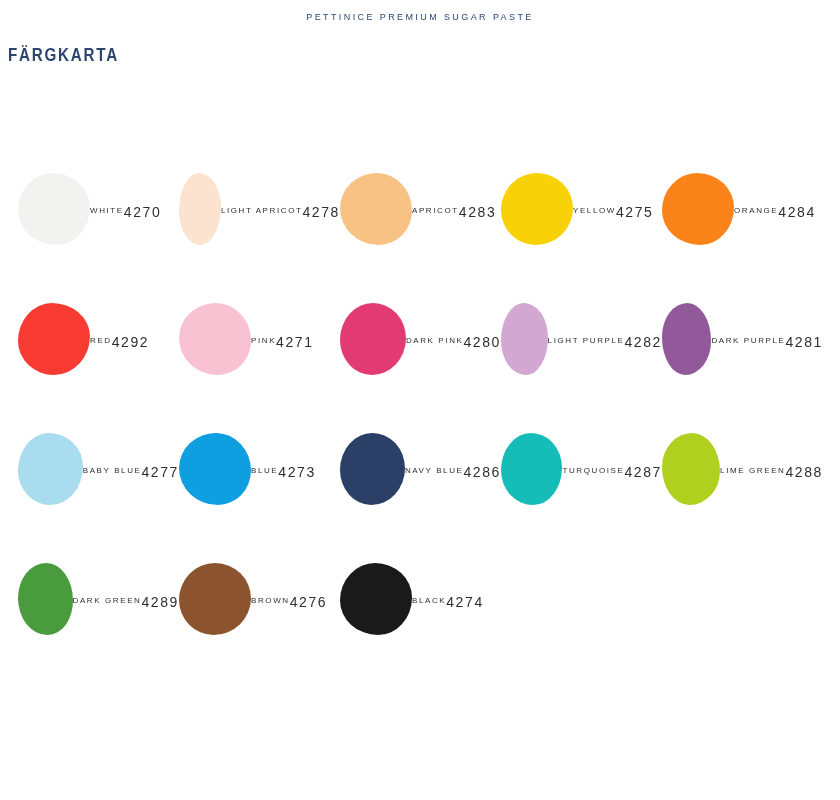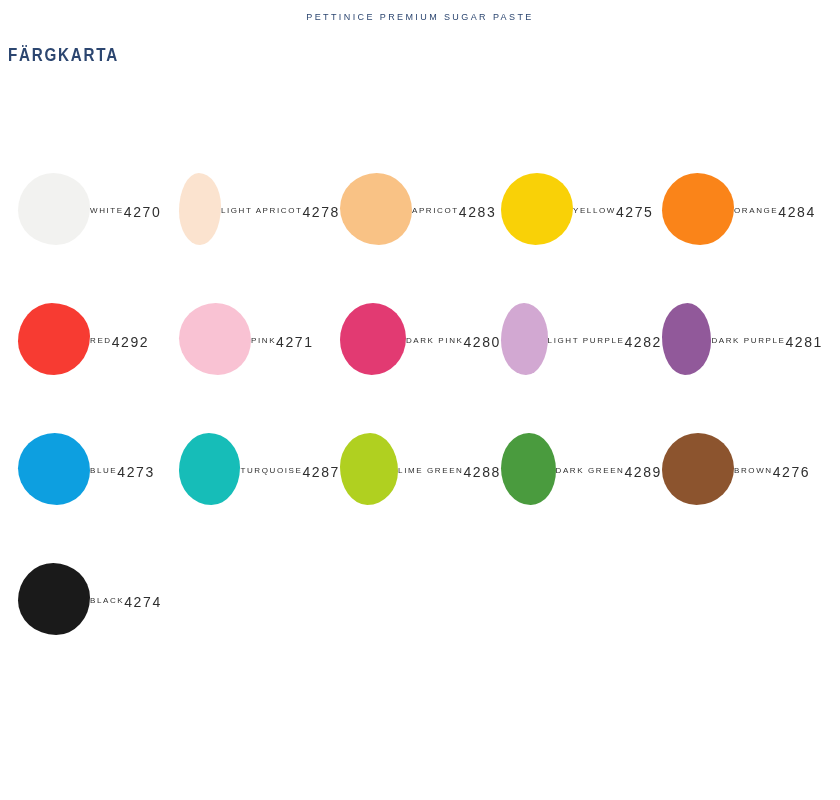--- a/index.html
+++ b/index.html
@@ -143,23 +143,33 @@
       <div class="swatch-blob" style="background: rgb(210, 168, 210); border-radius: 49% 51% 47% 53% / 52% 48%;"></div>
       <div class="swatch-label">LIGHT PURPLE</div>
       <div class="swatch-code">4282</div>
     </div>
     <div class="swatch-cell">
       <div class="swatch-blob" style="background: rgb(145, 89, 154); border-radius: 52% 48% 53% 47% / 47% 53%;"></div>
       <div class="swatch-label">DARK PURPLE</div>
       <div class="swatch-code">4281</div>
     </div>
     <div class="swatch-cell">
+      <div class="swatch-blob" style="background: rgb(168, 220, 238); border-radius: 47% 53% 50% 50% / 53% 46% 54% 47%;"></div>
+      <div class="swatch-label">BABY BLUE</div>
+      <div class="swatch-code">4277</div>
+    </div>
+    <div class="swatch-cell">
       <div class="swatch-blob" style="background: rgb(13, 159, 224); border-radius: 51% 49% 46% 54% / 49% 52% 48% 51%;"></div>
       <div class="swatch-label">BLUE</div>
       <div class="swatch-code">4273</div>
+    </div>
+    <div class="swatch-cell">
+      <div class="swatch-blob" style="background: rgb(44, 63, 102); border-radius: 50% 50% 52% 48% / 51% 49%;"></div>
+      <div class="swatch-label">NAVY BLUE</div>
+      <div class="swatch-code">4286</div>
     </div>
     <div class="swatch-cell">
       <div class="swatch-blob" style="background: rgb(22, 189, 184); border-radius: 49% 51% 47% 53% / 52% 48%;"></div>
       <div class="swatch-label">TURQUOISE</div>
       <div class="swatch-code">4287</div>
     </div>
     <div class="swatch-cell">
       <div class="swatch-blob" style="background: rgb(176, 208, 32); border-radius: 52% 48% 53% 47% / 47% 53%;"></div>
       <div class="swatch-label">LIME GREEN</div>
       <div class="swatch-code">4288</div>

